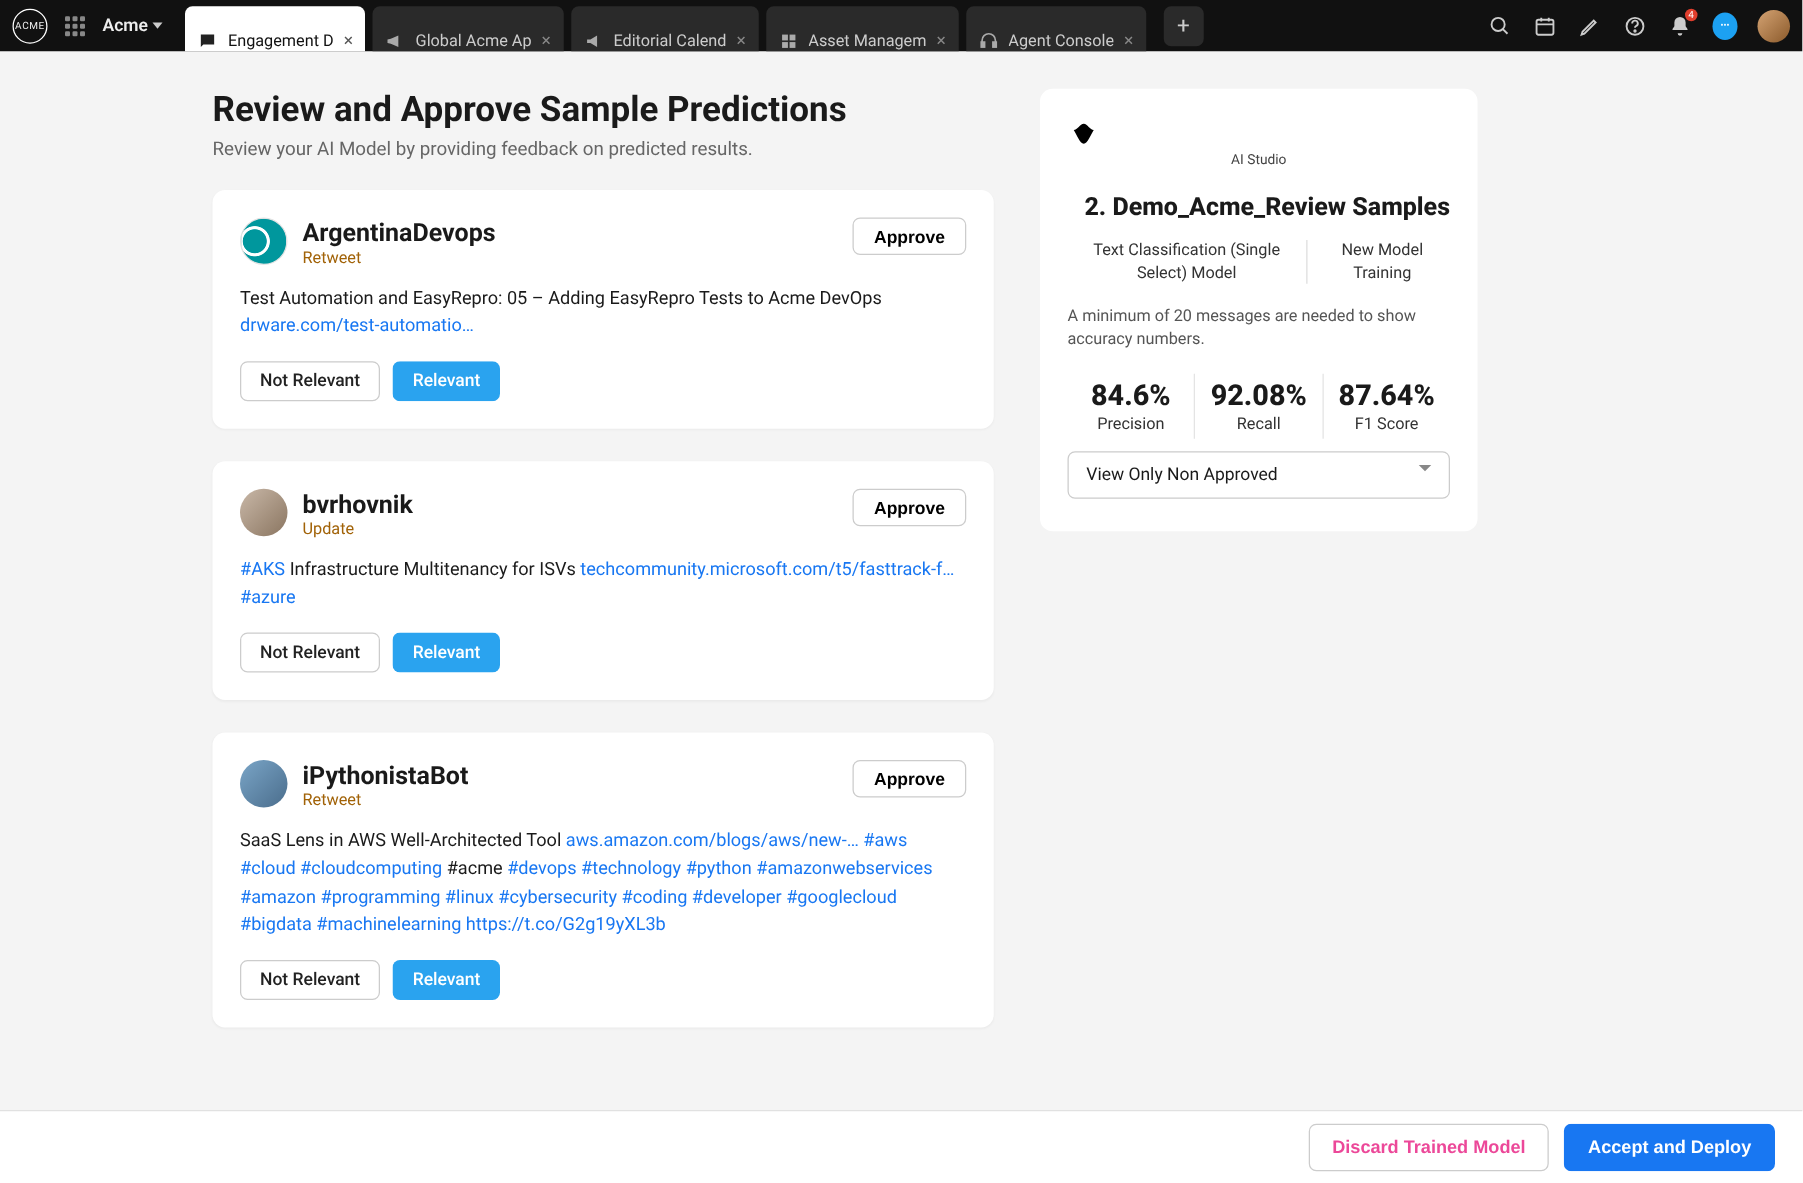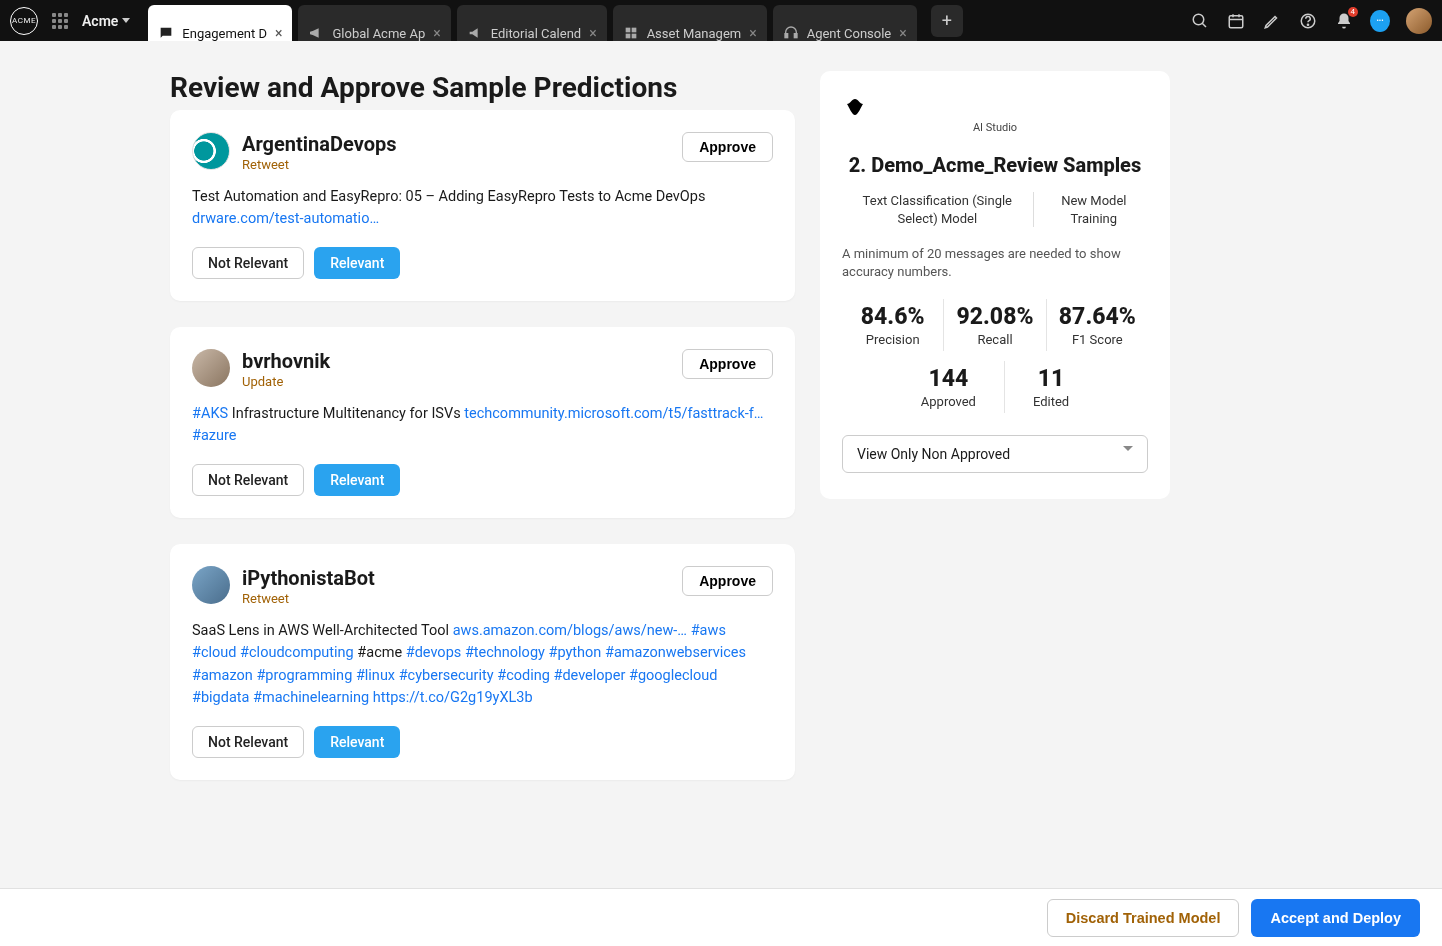--- a/index.html
+++ b/index.html
@@ -168,21 +168,21 @@
       transform: translate(-50%, -55%);
       font-size: 7px;
       letter-spacing: 0px;
       color: #fff;
     }
 
     
     .content {
       padding: 30px 170px 80px 170px;
       display: flex;
-      gap: 25px;
+      gap: 37px;
       align-items: flex-start;
     }
     .left-col { flex: 1; max-width: 625px; }
     .right-col { width: 350px; }
     .page-title {
       font-size: 28px;
       font-weight: 700;
       margin-bottom: 6px;
     }
     .page-subtitle {
@@ -279,20 +279,21 @@
     .ai-label {
       font-size: 11px;
       color: #444;
       margin-bottom: 18px;
     }
     .panel-title {
       font-size: 20px;
       font-weight: 800;
       line-height: 1.3;
       margin-bottom: 14px;
+      text-align: right;
     }
     .panel-meta {
       display: flex;
       justify-content: center;
       gap: 0;
       font-size: 13px;
       color: #333;
       margin-bottom: 18px;
     }
     .panel-meta .cell {
@@ -369,21 +370,21 @@
       padding: 10px 18px;
       border-radius: 6px;
       font-size: 14.5px;
       font-weight: 600;
       cursor: pointer;
       border: 1px solid transparent;
     }
     .btn.secondary {
       background: #fff;
       border: 1px solid #ccc;
-      color: #a16207;
+      color: #ec4899;
     }
     .btn.primary {
       background: #1877f2;
       color: #fff;
     }
     svg { display: block; }
   </style>
 </head>
 <body>
 
@@ -495,20 +496,21 @@
     <div class="tb-icon">
       <div class="chat-bubble"></div>
     </div>
     <div class="avatar"></div>
   </div>
 </div>
 
 <div class="content">
   <div class="left-col">
     <h1 class="page-title">Review and Approve Sample Predictions</h1>
+    <p class="page-subtitle">Review your AI Model by providing feedback on predicted results.</p>
     <div id="cards-container">
         <div class="card">
     <div class="card-header">
       <div class="card-avatar av-arduino"></div>
       <div>
         <div class="username">ArgentinaDevops</div>
         <div class="subline">Retweet</div>
       </div>
       <button class="approve-btn">Approve</button>
     </div>
@@ -574,30 +576,20 @@
         <div class="stat">
           <div class="stat-num">92.08%</div>
           <div class="stat-label">Recall</div>
         </div>
         <div class="stat">
           <div class="stat-num">87.64%</div>
           <div class="stat-label">F1 Score</div>
         </div>
       </div>
 
-      <div class="stats-grid two">
-        <div class="stat">
-          <div class="stat-num">144</div>
-          <div class="stat-label">Approved</div>
-        </div>
-        <div class="stat">
-          <div class="stat-num">11</div>
-          <div class="stat-label">Edited</div>
-        </div>
-      </div>
 
       <div class="dropdown">
         <span>View Only Non Approved</span>
         <span class="chev"></span>
       </div>
     </div>
   </div>
 </div>
 
 <div class="bottombar">

